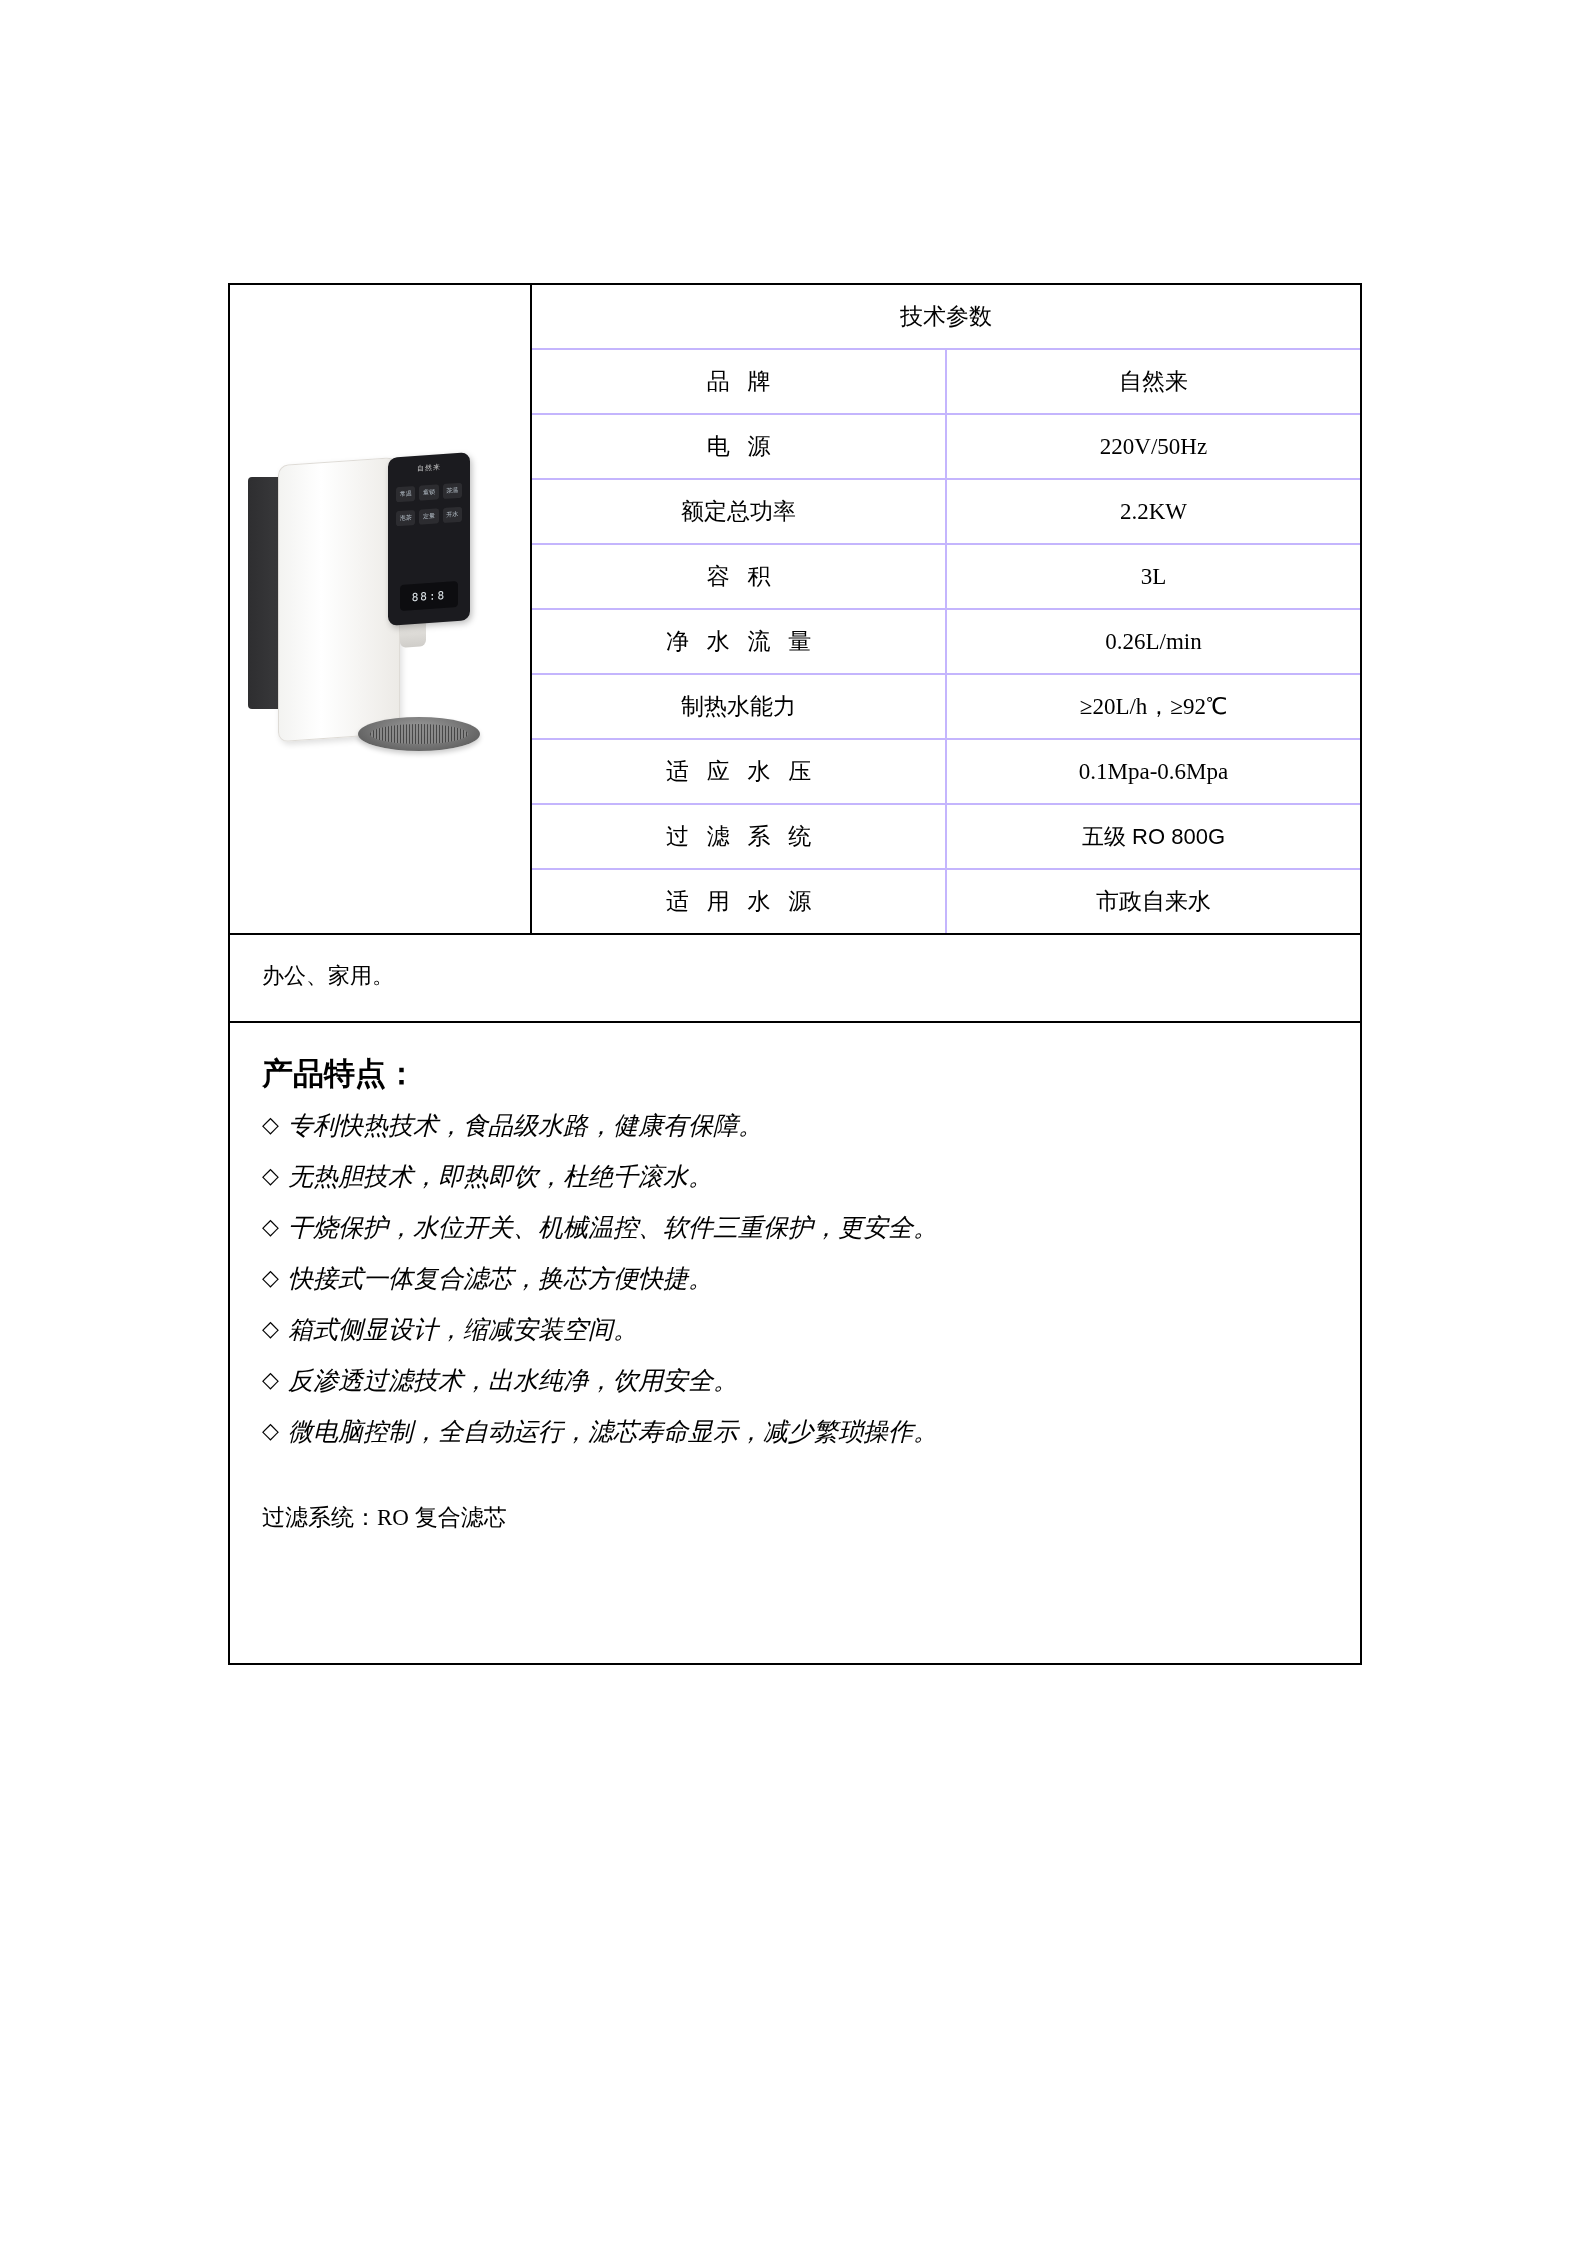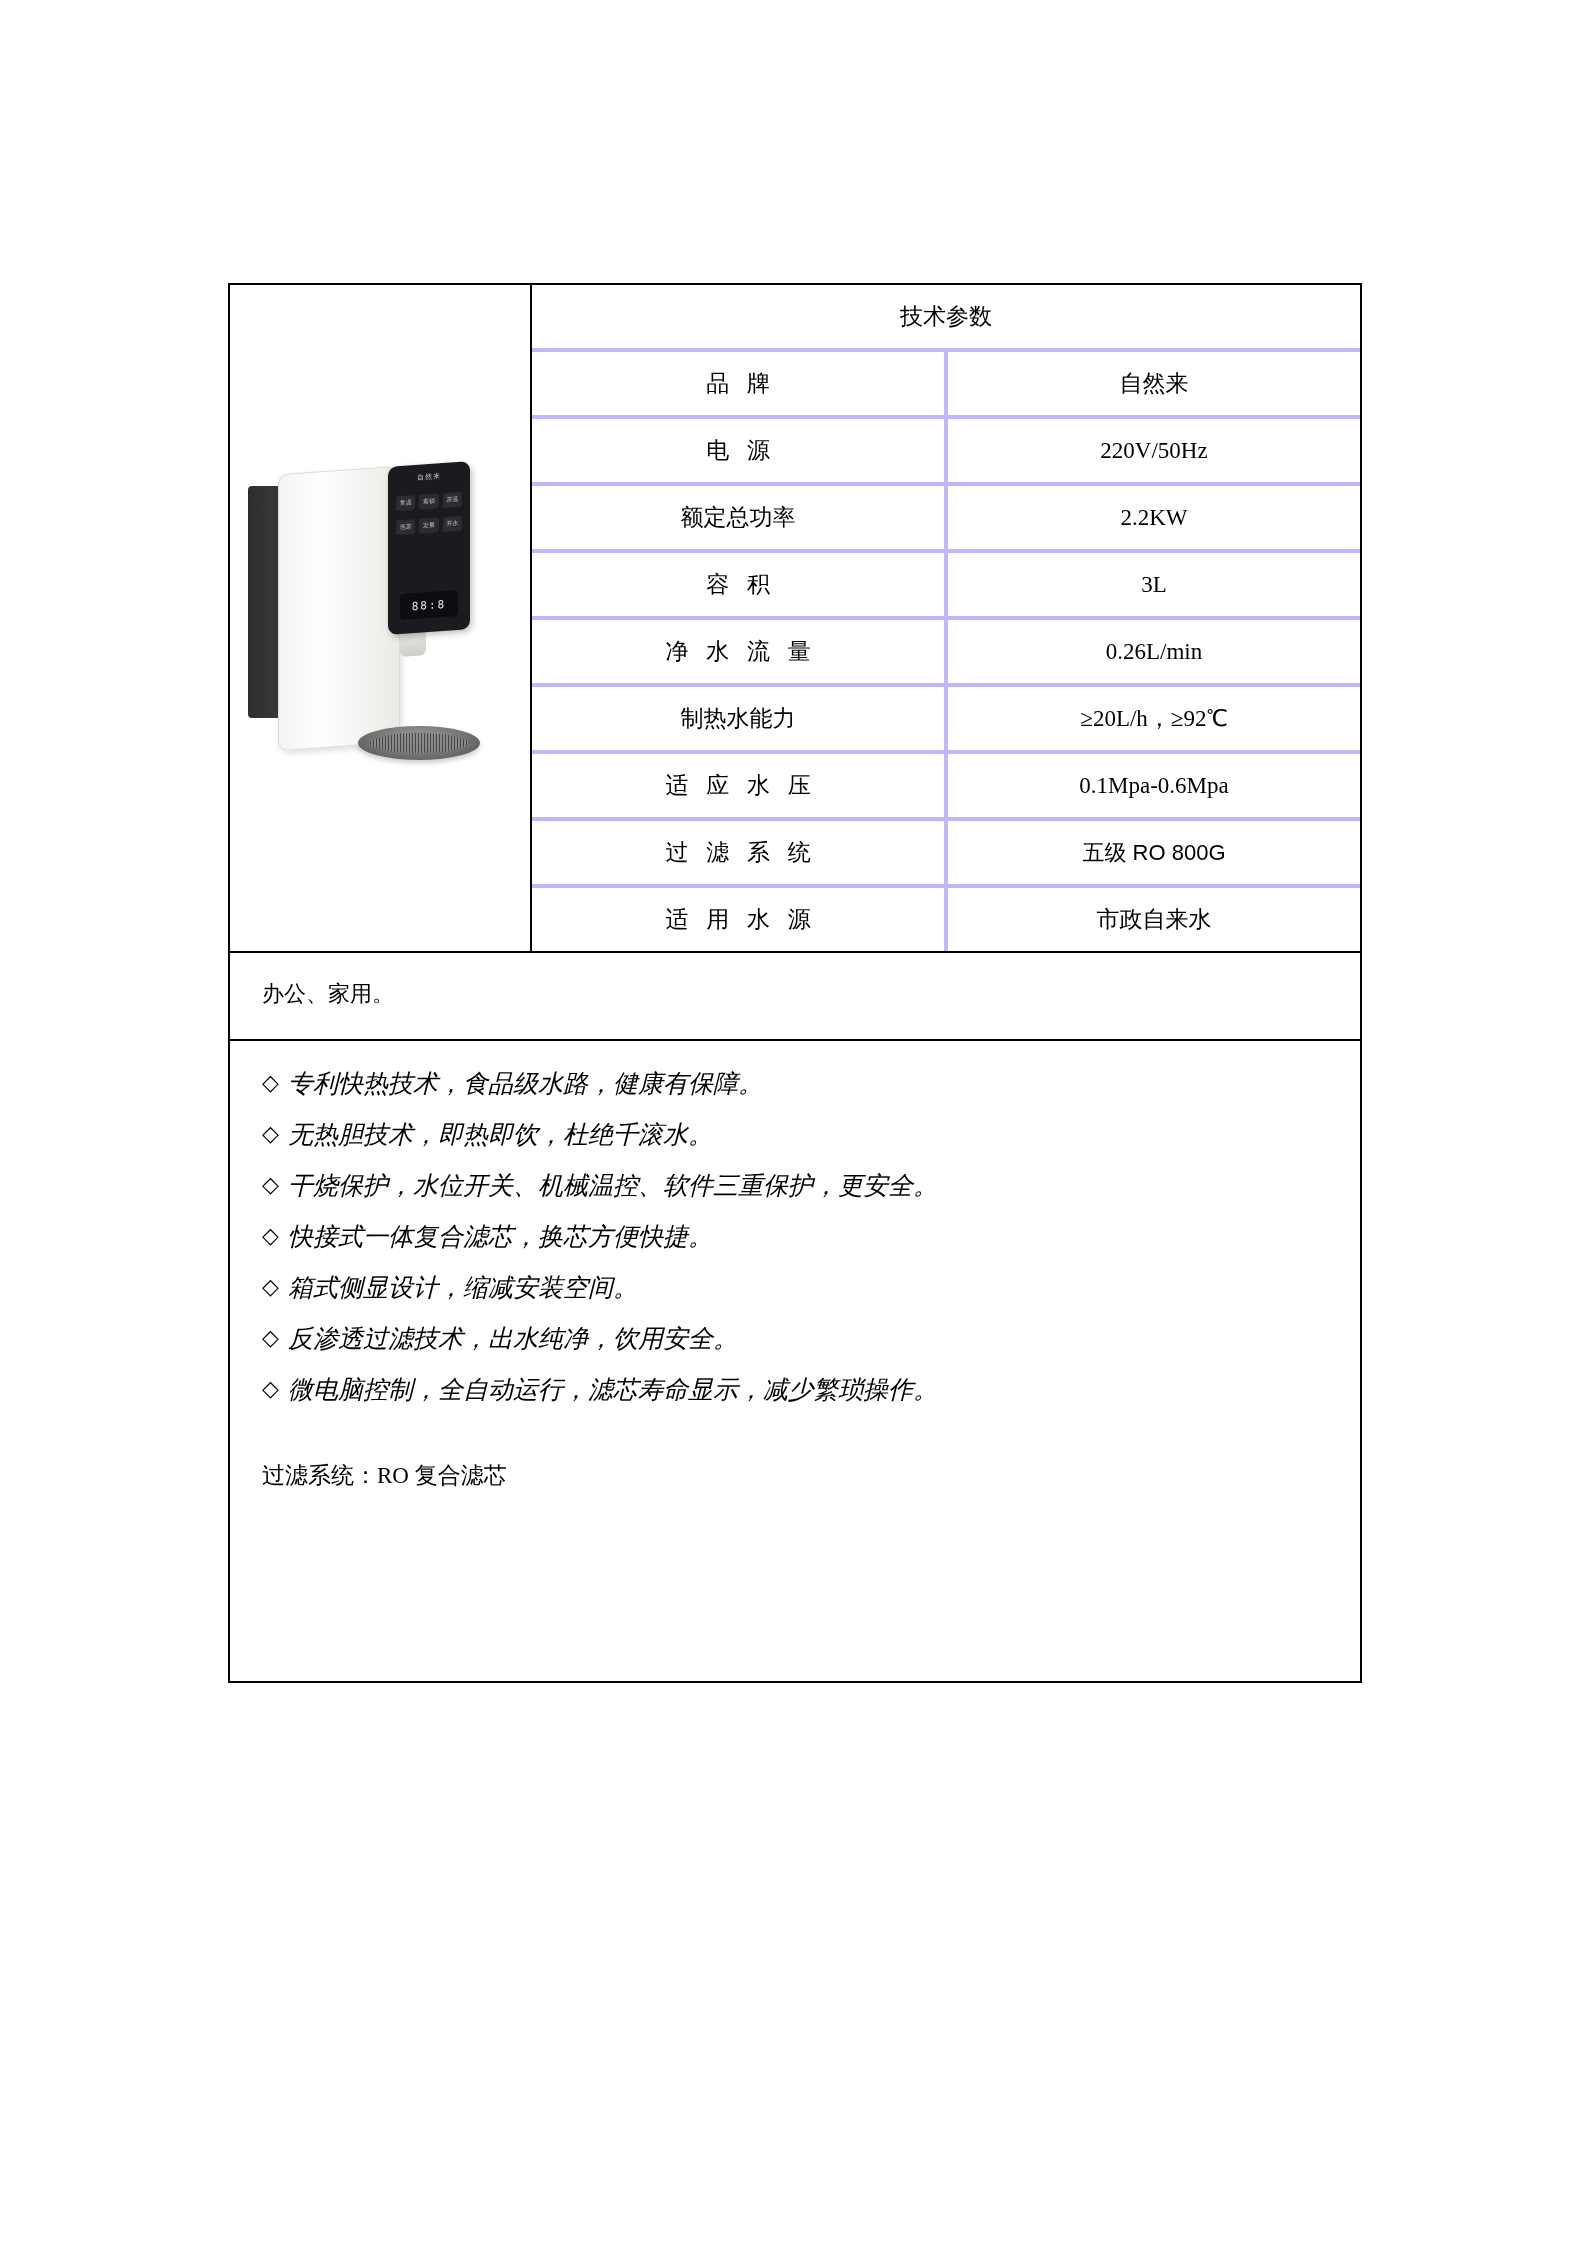--- a/index.html
+++ b/index.html
@@ -160,21 +160,21 @@
     transform: skewY(-4deg);
   }
 
   
   table.spec {
     border-collapse: collapse;
     width: 100%;
     table-layout: fixed;
   }
   table.spec td {
-    border: 4px solid #c4b5fd;
+    border: 2px solid #c4b5fd;
     height: 61px;
     text-align: center;
     vertical-align: middle;
     font-size: 23px;
   }
   table.spec tr:first-child td {
     border-top: none;
     margin-top: 16px;
   }
   table.spec td:first-child {
@@ -335,20 +335,21 @@
       </tbody>
         </table>
     </div>
   </div>
 
   <div class="scene-section">
     <p class="scene-text">办公、家用。</p>
   </div>
 
   <div class="features-section">
+    <div class="section-heading">产品特点：</div>
     <ul class="feature-list">
       <li>
         <span class="diamond">◇</span>
         <span class="feature-text">专利快热技术，食品级水路，健康有保障。</span>
       </li>
       <li>
         <span class="diamond">◇</span>
         <span class="feature-text">无热胆技术，即热即饮，杜绝千滚水。</span>
       </li>
       <li>

